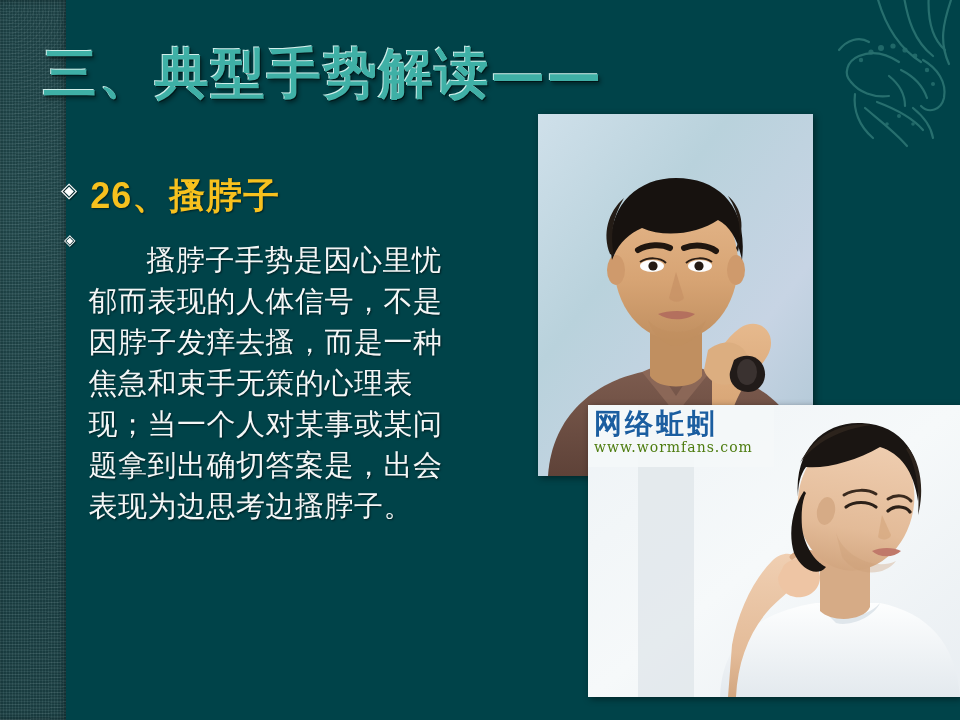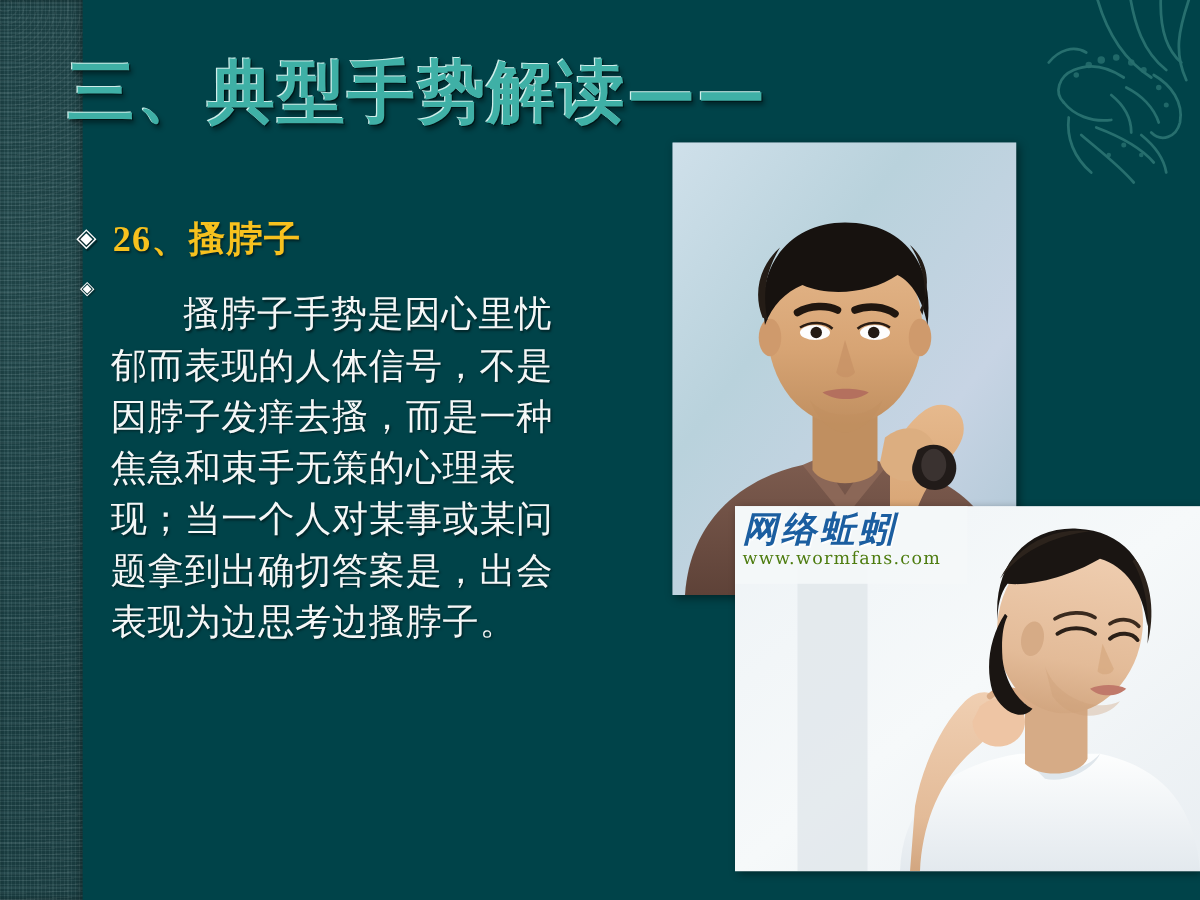--- a/index.html
+++ b/index.html
@@ -54,21 +54,21 @@
     position: absolute;
     right: -6px; top: -10px;
     width: 185px; height: 160px;
     opacity: 0.62;
     pointer-events: none;
   }
 
   
   .title {
     position: absolute;
-    left: 54px; top: 46px;
+    left: 43px; top: 46px;
     font-family: "DejaVu Sans", "Liberation Sans", sans-serif;
     font-weight: bold;
     font-size: 54px;
     letter-spacing: 2px;
     line-height: 1.05;
     color: #3fb0a6;
     text-shadow:
       -1px -1px 0 #cfeeea,
       1px 1px 0 rgba(0,0,0,0.45),
       2px 3px 4px rgba(0,0,0,0.45);
@@ -88,23 +88,23 @@
   .diamond {
     flex: 0 0 auto;
     line-height: 1;
     color: #ffffff;
     text-shadow: 1px 1px 1px rgba(0,0,0,0.6);
   }
   .diamond-lg { font-size: 21px; margin: 8px 13px 0 5px; }
   .diamond-sm { font-size: 15px; margin: 12px 13px 0 8px; }
 
   .heading {
-    font-family: Liberation Serif, serif;
+    font-family: Liberation Sans, sans-serif;
     font-weight: bold;
-    font-size: 29px;
+    font-size: 36px;
     color: #f7c11e;
     letter-spacing: 1px;
     text-shadow: 1px 1px 2px rgba(0,0,0,0.5);
     white-space: nowrap;
   }
 
   .para {
     font-family: "DejaVu Serif", "Liberation Serif", serif;
     font-size: 29px;
     line-height: 41px;
@@ -143,21 +143,20 @@
     box-sizing: border-box;
   }
   .wm-cn {
     font-family: "DejaVu Sans", "Liberation Sans", sans-serif;
     font-weight: bold;
     font-size: 28px;
     line-height: 30px;
     color: #1b5ea0;
     letter-spacing: 3px;
     text-shadow: 1px 1px 0 rgba(255,255,255,0.8);
-    font-style: italic;
   }
   .wm-url {
     font-family: "DejaVu Serif", "Liberation Serif", serif;
     font-size: 14px;
     line-height: 16px;
     letter-spacing: 1px;
     color: #4d7c0f;
   }
 </style>
 </head>

